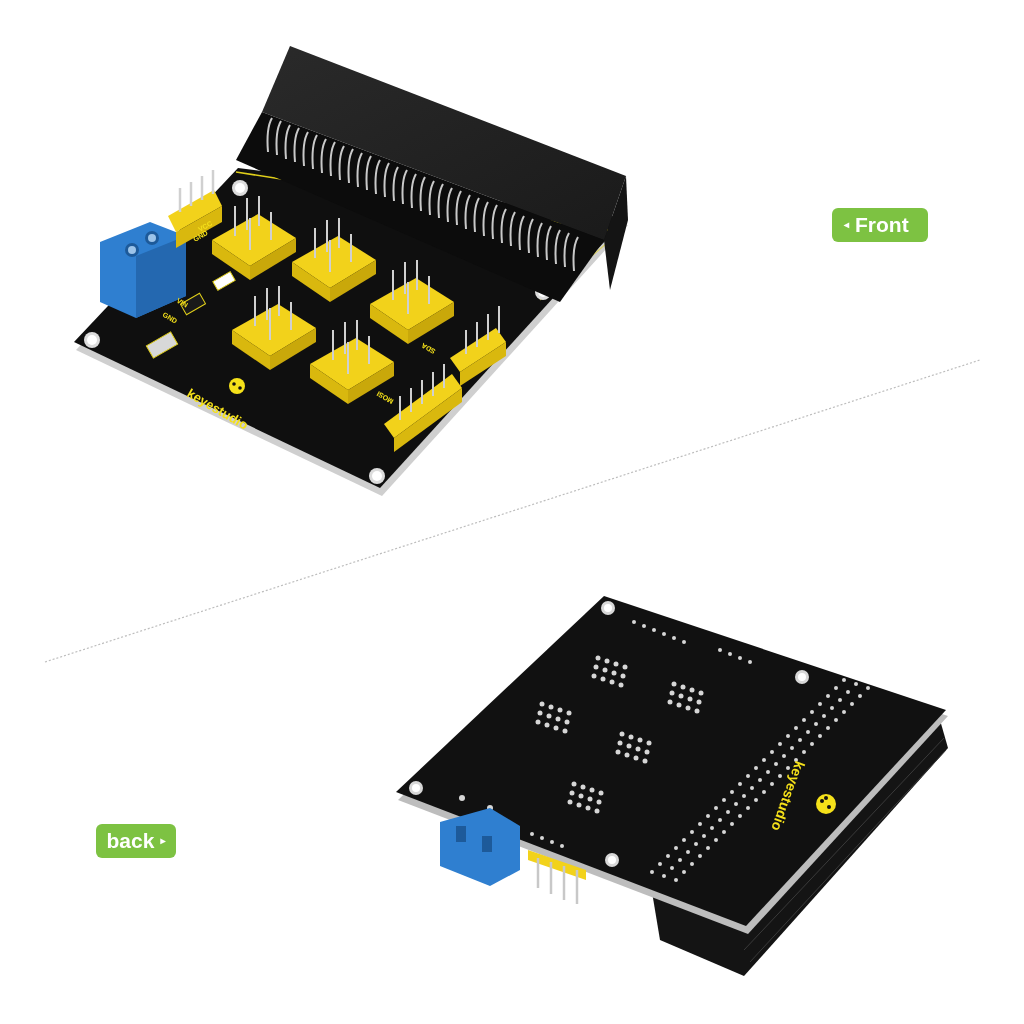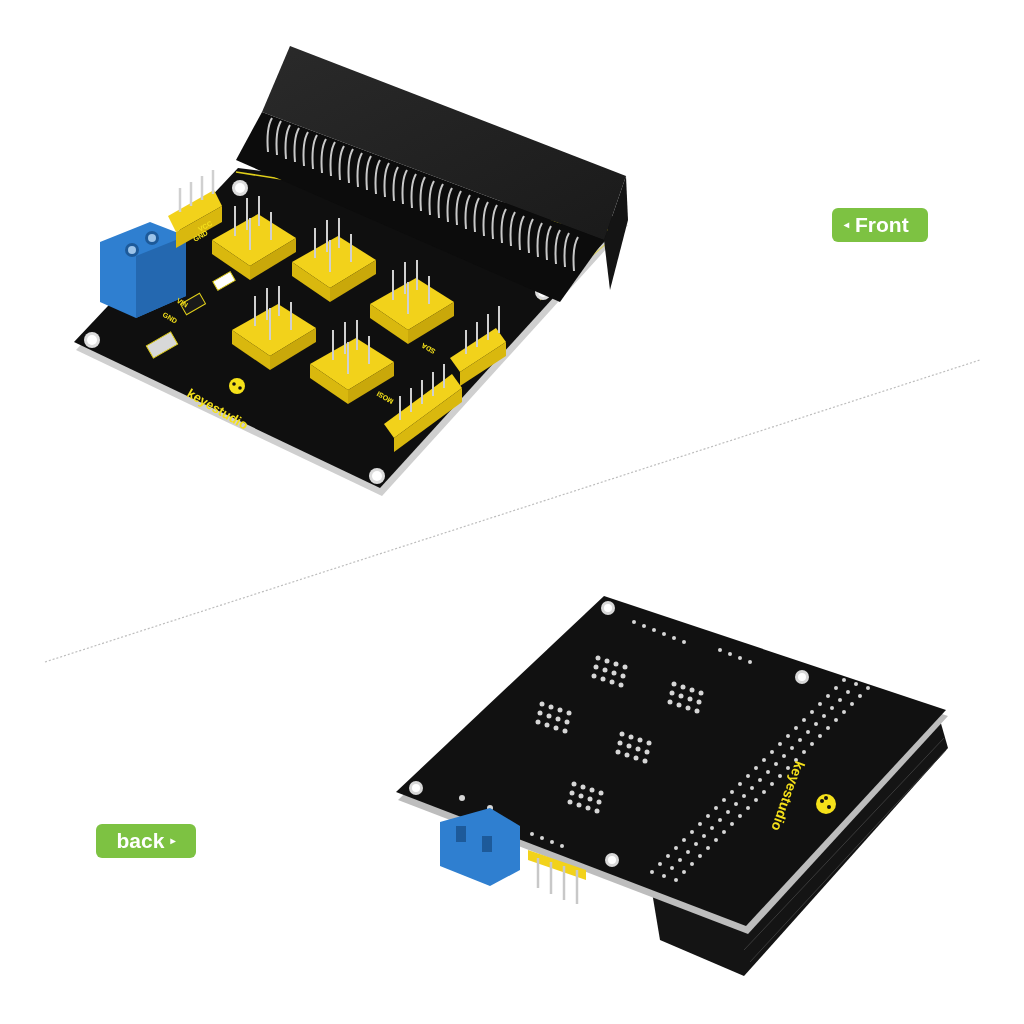--- a/index.html
+++ b/index.html
@@ -5,21 +5,21 @@
     html, body { margin: 0; padding: 0; background: #ffffff; }
     body { width: 1024px; height: 1024px; position: relative; overflow: hidden; font-family: "Liberation Sans", sans-serif; }
     .stage { position: absolute; left: 0; top: 0; width: 1024px; height: 1024px; }
     .label-btn {
       position: absolute; display: flex; align-items: center; gap: 6px;
       background: #7dc242; color: #ffffff; border-radius: 6px;
       font-family: "Liberation Sans", sans-serif; font-weight: bold; font-size: 21px;
       height: 34px; padding: 0 12px; box-sizing: border-box;
     }
     .label-front { left: 832px; top: 208px; width: 96px; }
-    .label-back { left: 96px; top: 824px; width: 100px; justify-content: center; }
+    .label-back { left: 96px; top: 824px; width: 80px; justify-content: center; }
     .tri { font-size: 10px; line-height: 1; }
     svg text { font-family: "Liberation Sans", sans-serif; }
   </style>
 </head>
 <body>
 
 <div class="stage">
   <svg width="1024" height="1024" viewBox="0 0 1024 1024">
     <defs>
       <linearGradient id="connTop" x1="0" y1="0" x2="1" y2="1">

